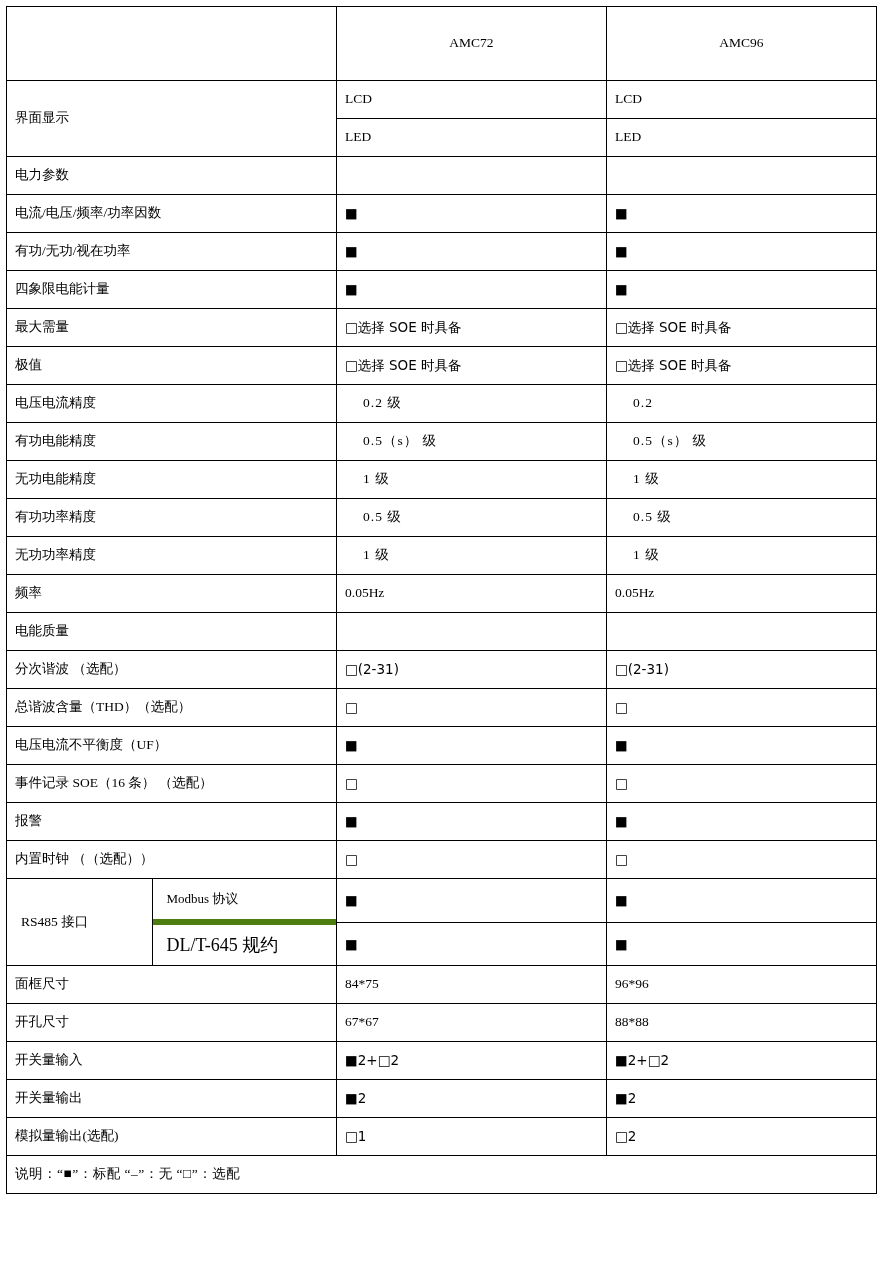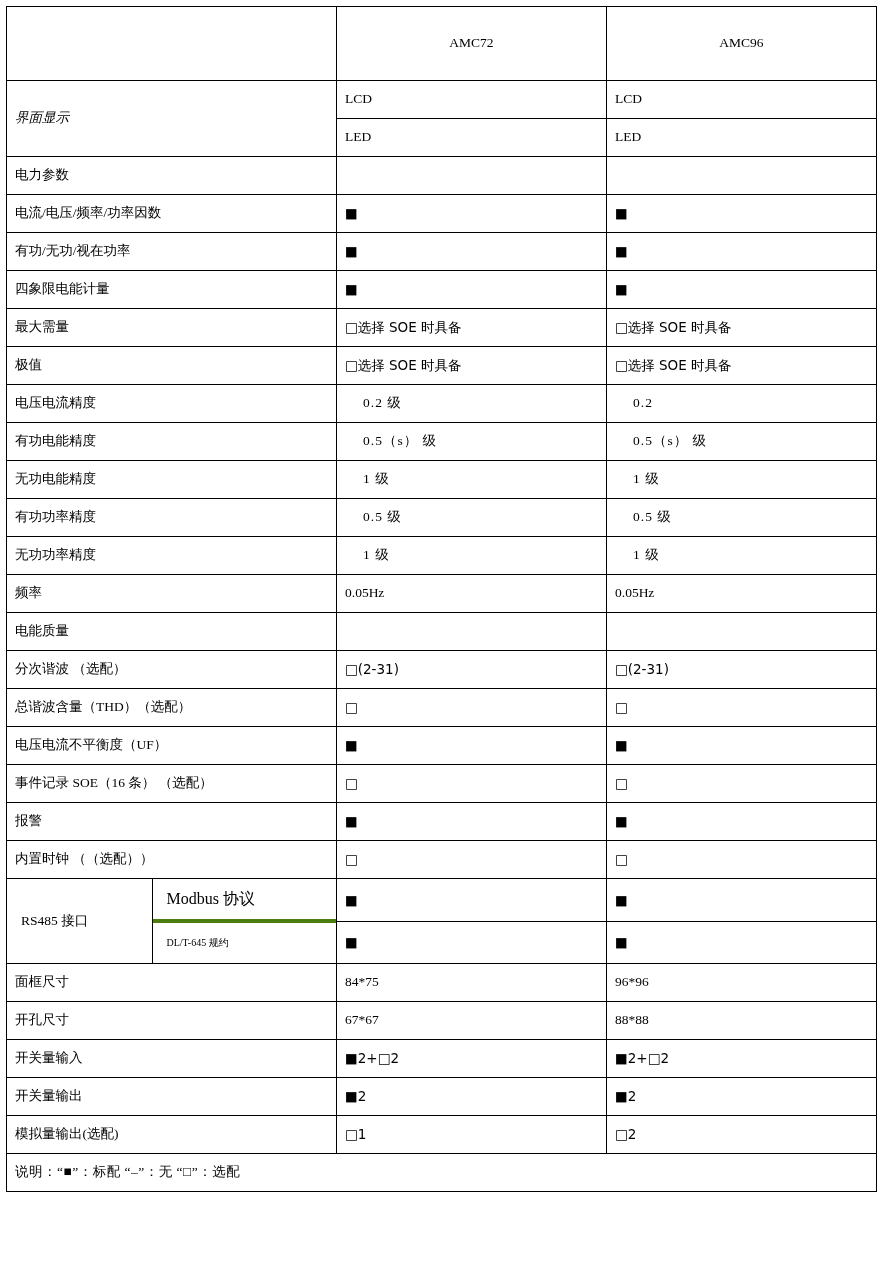--- a/index.html
+++ b/index.html
@@ -64,21 +64,20 @@
     letter-spacing: 0.5px;
     margin-top: 21px;
   }
   .rs-label {
     padding-left: 14px;
     font-size: 13.5px;
   }
   .display-label {
     padding-left: 26px;
     font-size: 13.5px;
-    font-style: italic;
   }
   .spaced { letter-spacing: 1px; }
 </style>
 </head>
 <body>
 
 <div class="page">
   <table class="spec">
     <colgroup>
       <col class="c-label">
@@ -217,22 +216,22 @@
         <td class="val-cell mark">□</td>
       </tr>
 
       <tr class="row-mid">
         <td class="rs-label" rowspan="2" style="padding:0; border:1px solid #000;">
           <table style="border-collapse:collapse;width:100%;height:100%;table-layout:fixed;">
             <tbody>
                 <tr>
               <td style="border:none;border-right:1px solid #000000;width:145px;padding-left:14px;font-size:13.5px;vertical-align:middle;">RS485 接口</td>
               <td style="border:none;padding:0;vertical-align:top;">
-                <div style="height:40px;line-height:40px;padding-left:14px;font-size:16px;border-bottom:4px solid #4d7c0f;">Modbus 协议</div>
-                <div style="height:40px;line-height:40px;padding-left:14px;font-size:10px;">DL/T-645 规约</div>
+                <div style="height:40px;line-height:40px;padding-left:14px;font-size:13px;border-bottom:6px solid #4d7c0f;">Modbus 协议</div>
+                <div style="height:40px;line-height:40px;padding-left:14px;font-size:18px;">DL/T-645 规约</div>
               </td>
             </tr>
           </tbody>
             </table>
         </td>
         <td class="val-cell mark" style="height:41px;">■</td>
         <td class="val-cell mark" style="height:41px;">■</td>
       </tr>
       <tr class="row-mid">
         <td class="val-cell mark" style="height:41px;">■</td>

